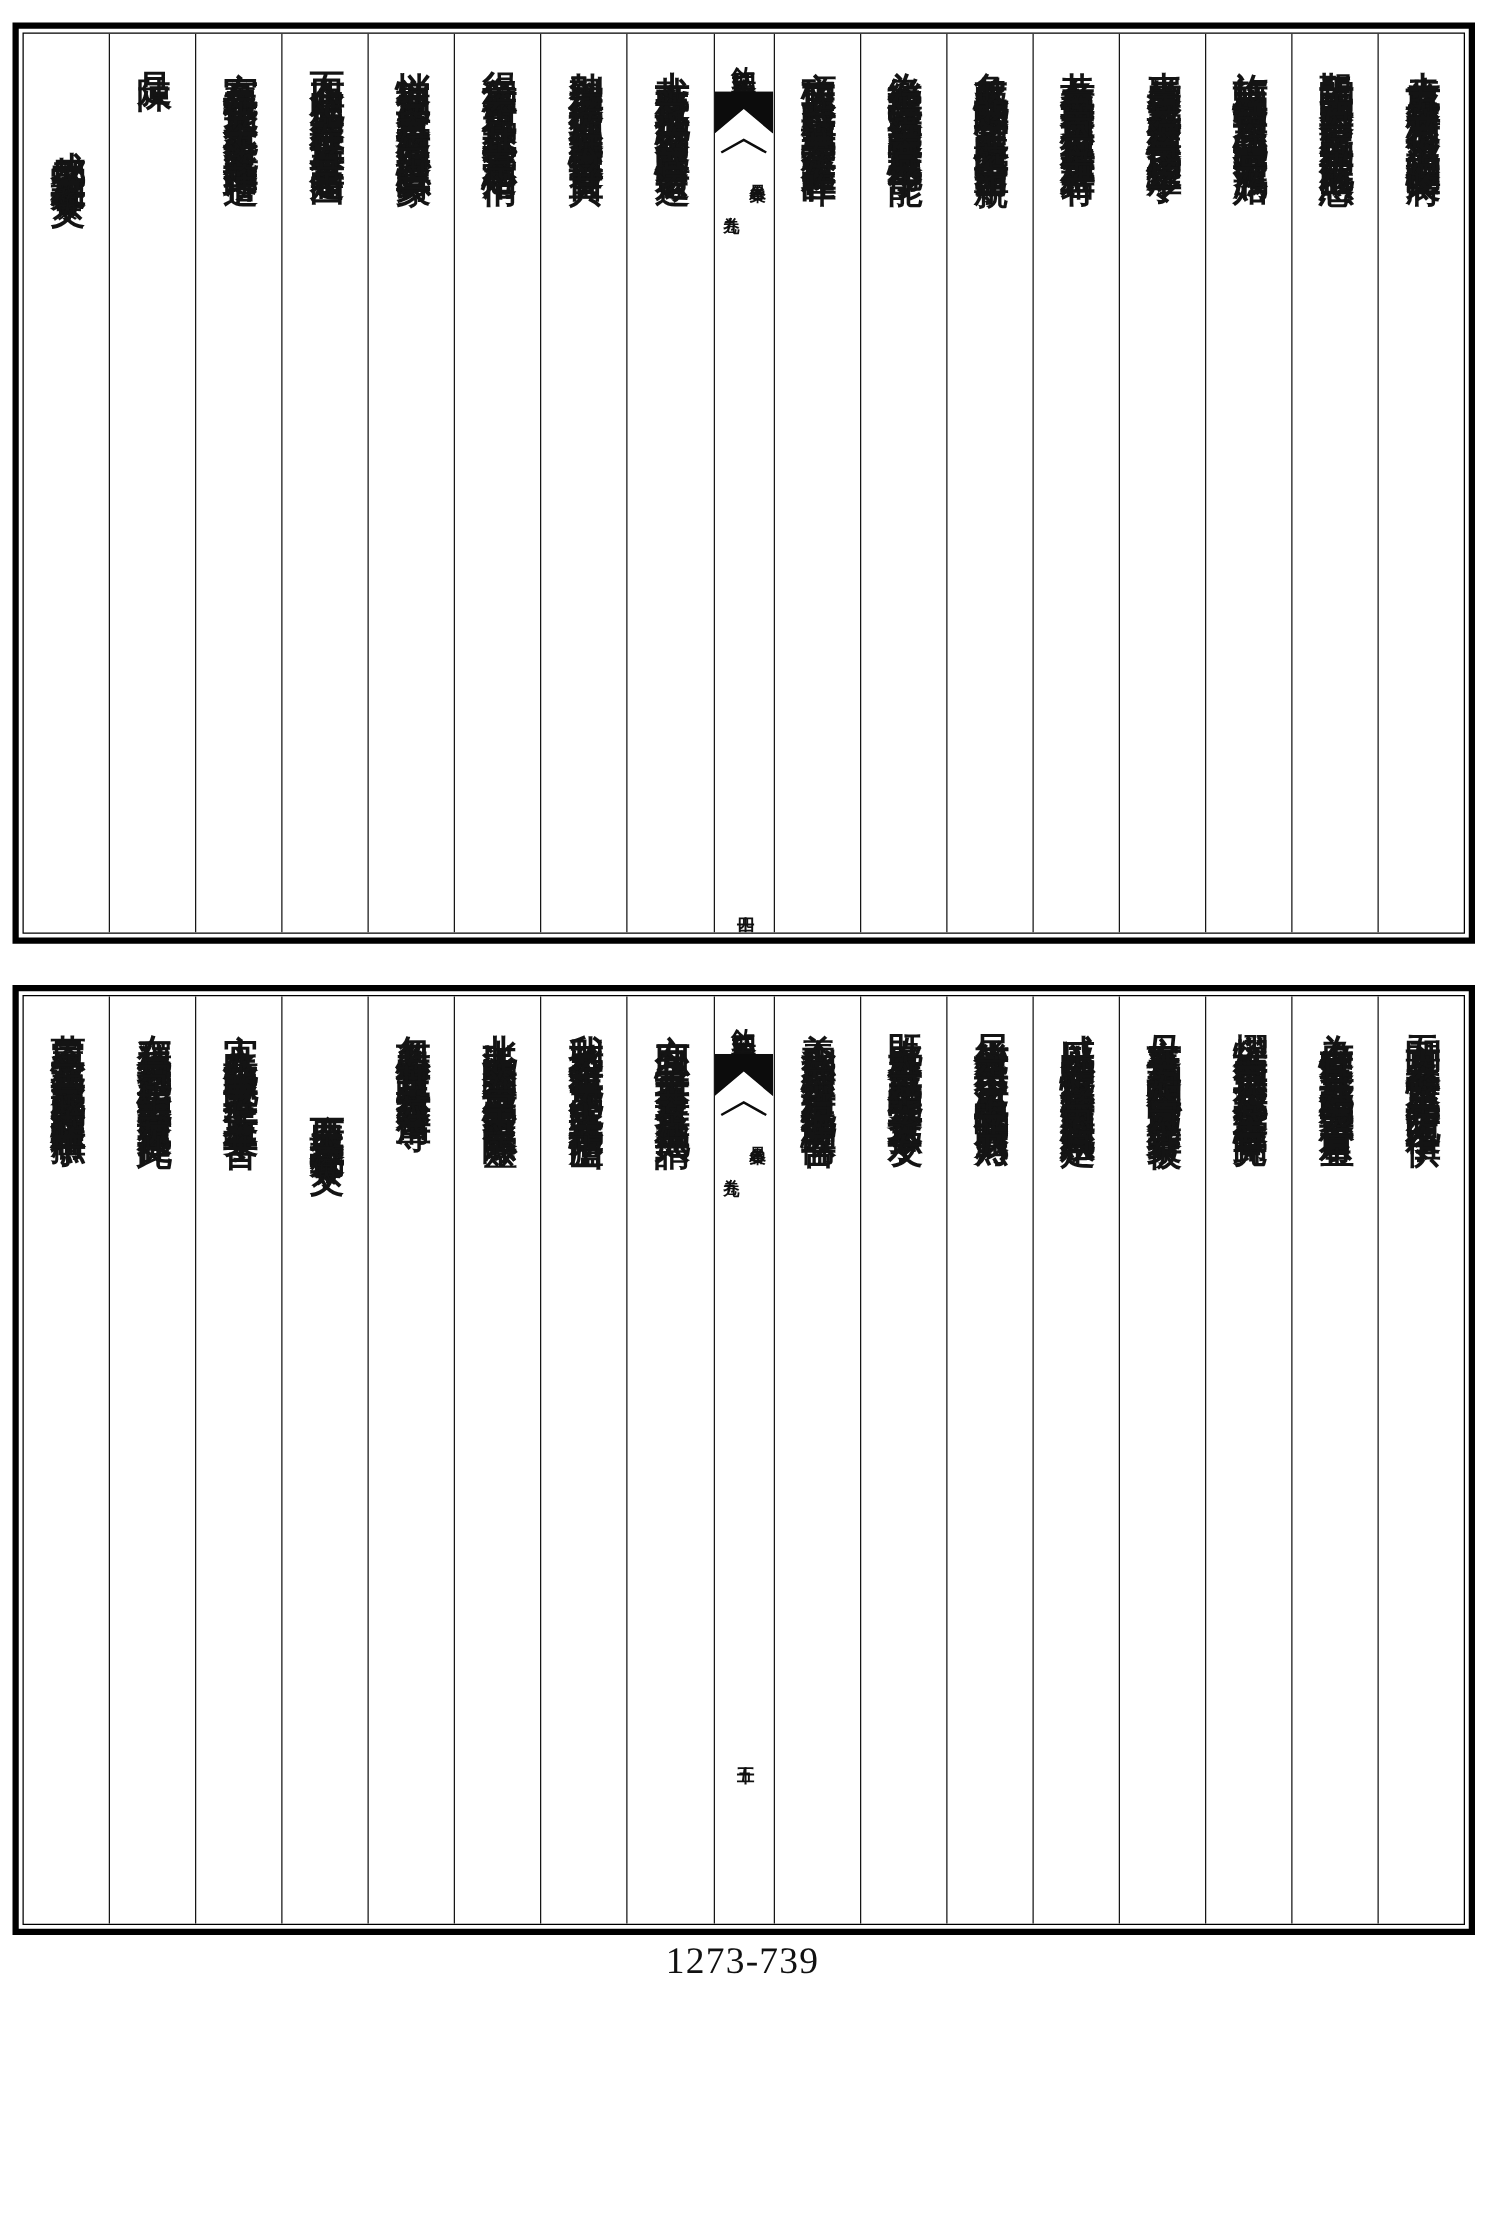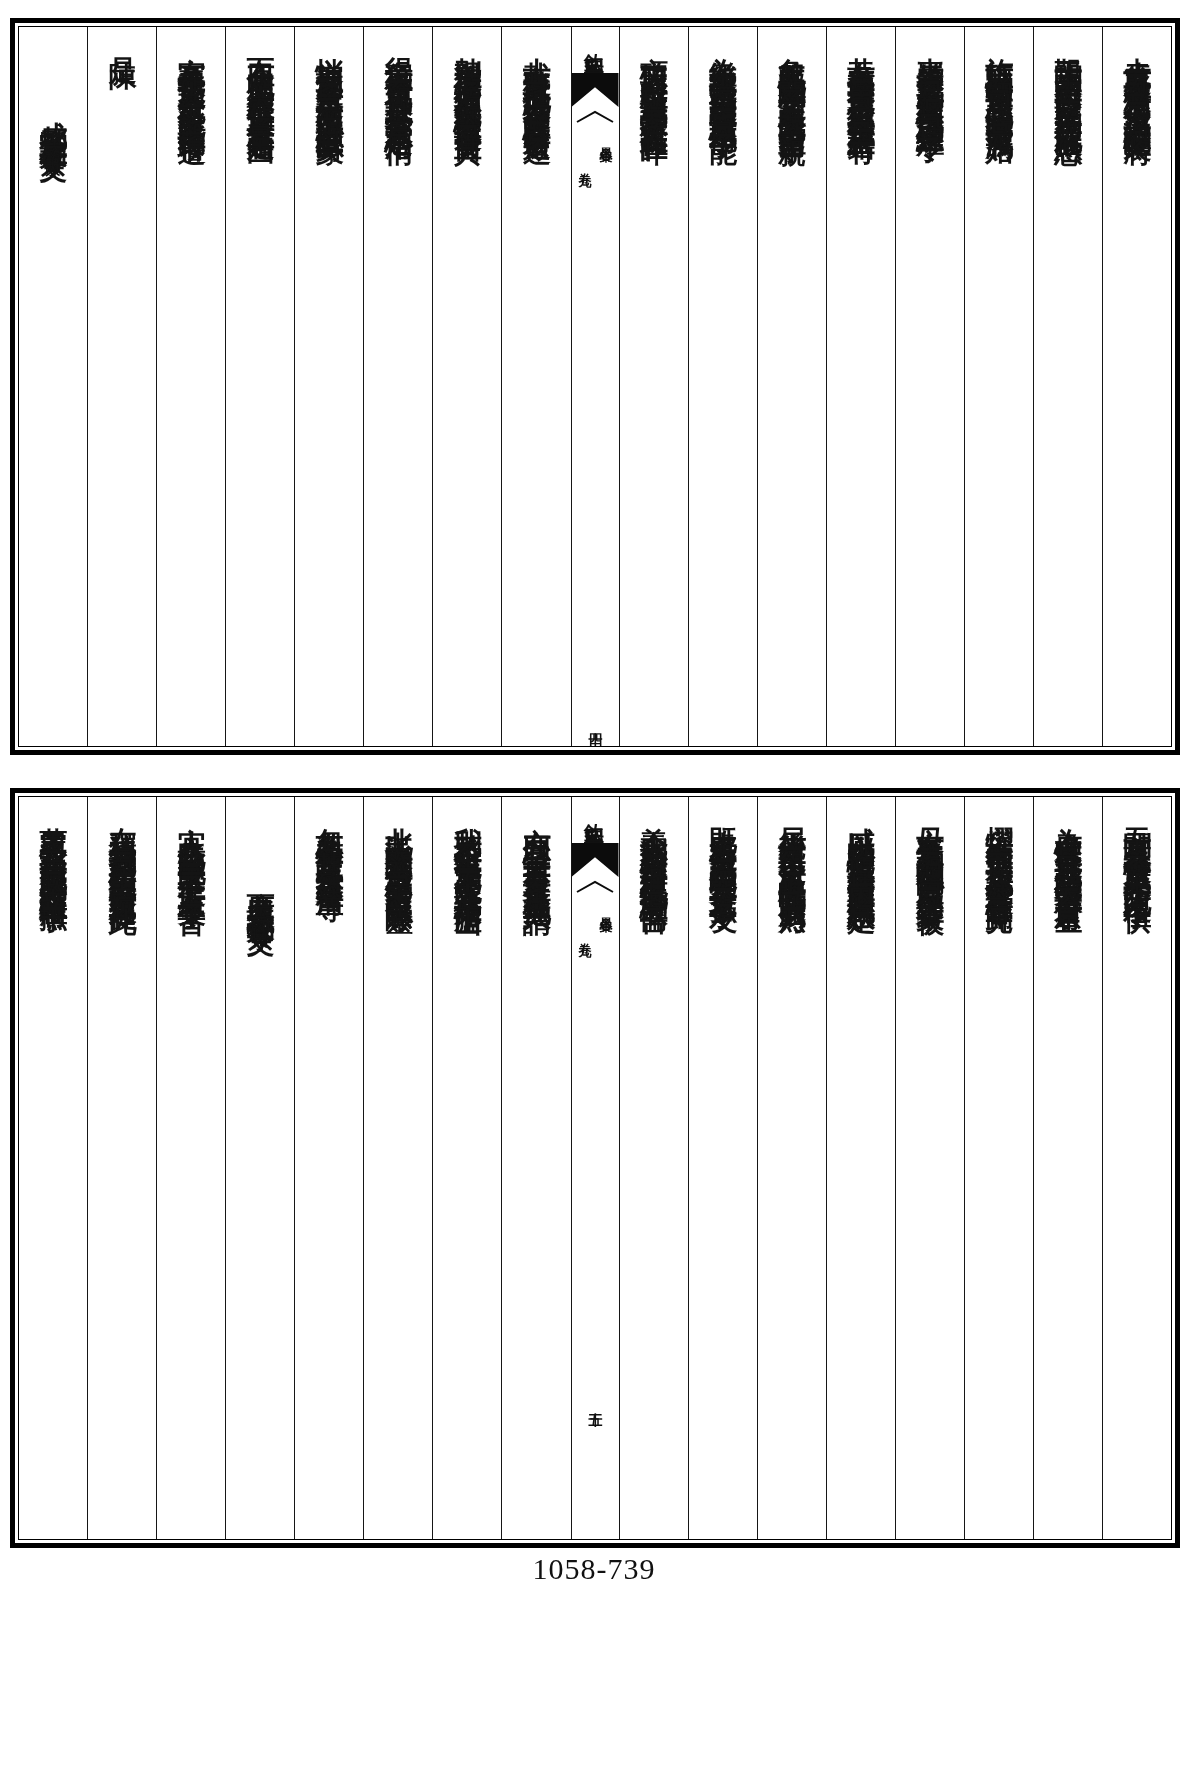--- a/index.html
+++ b/index.html
@@ -151,14 +151,14 @@
           <span>愚谷集</span>
           <span class="juan">卷九</span>
         </div>
         <div class="folio">十五</div>
       </div>
 
       <div class="half half--left"><div class="col"><span class="t">亦有同心二三子者晝日分曹夜多持筭豈無他人謂</span></div><div class="col"><span class="t">我則雅令子余視等于弟昆不能宜人執紼在原廬山</span></div><div class="col"><span class="t">北出江水東奔關為登涉積思已繁雲杳杳以無際靈</span></div><div class="col"><span class="t">忽忽而若存望黃崗其未遠致芳俎兮清尊</span></div><div class="col indent"><span class="t">廣西參議王公弼母祭文</span><span class="s">公弼名臣南昌人</span></div><div class="col"><span class="t">宜人之生既蘊幽姿配于君子子復若斯有美令子昔</span></div><div class="col"><span class="t">在釋褐峩峩易冠忽已雋拔觀察東南宣威莫遏從此</span></div><div class="col"><span class="t">蒙恩二親並達三載用成是又賜紫維南桂林將撫于</span></div></div>
     </div>
   </div>
 
-  <div class="page-number">1058-739</div>
+  <div class="page-number">1273-739</div>
 </div>
 
 </body></html>

